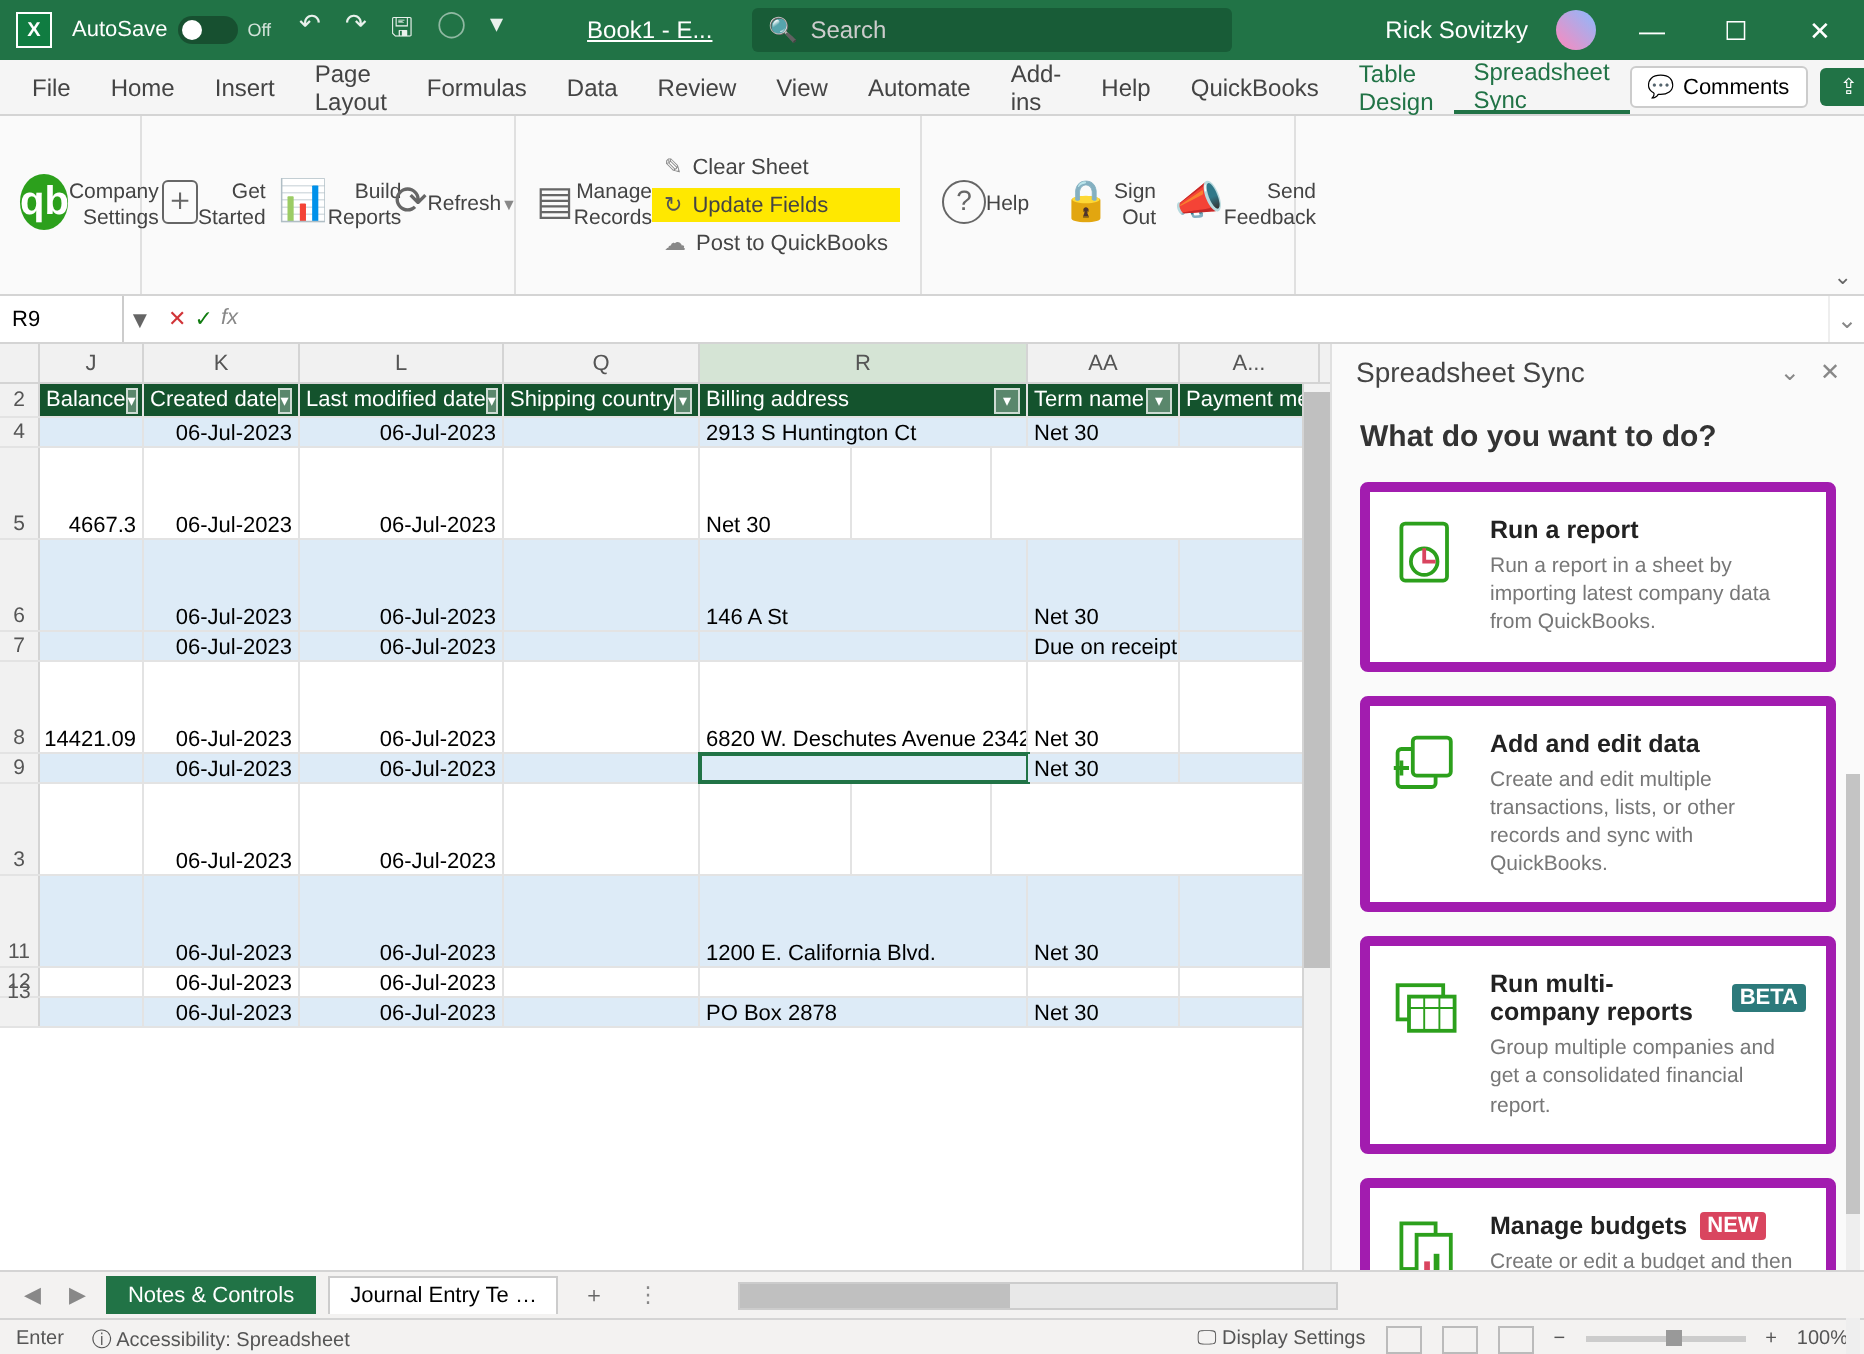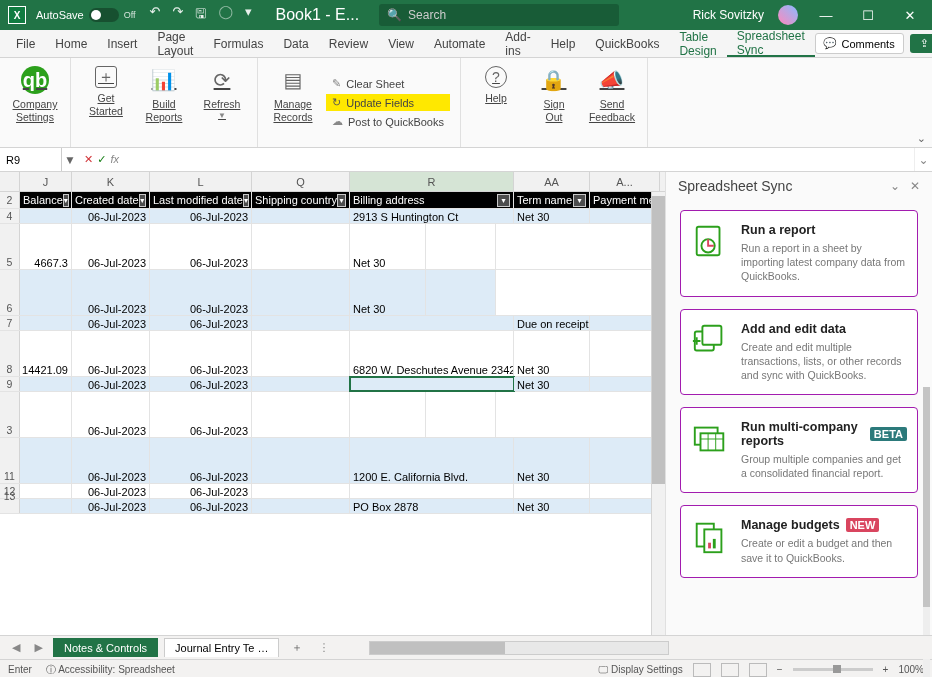--- a/index.html
+++ b/index.html
@@ -6,39 +6,39 @@
 body { width: 932px; height: 677px; overflow: hidden; background: #f3f2f1; font-size: 12px; position: relative; }
 
 
 .titlebar { height: 30px; background: #217346; display: flex; align-items: center; color: white; padding: 0 8px; }
 .app-icon { width: 18px; height: 18px; background: #107c41; border: 1px solid white; margin-right: 10px; display: flex; align-items: center; justify-content: center; font-size: 10px; font-weight: bold; }
 .autosave { display: flex; align-items: center; gap: 5px; font-size: 11px; }
 .toggle { width: 30px; height: 14px; background: rgba(0,0,0,0.3); border-radius: 7px; position: relative; }
 .toggle::after { content: ""; position: absolute; width: 10px; height: 10px; background: white; border-radius: 50%; top: 2px; left: 2px; }
 .qat { display: flex; gap: 12px; margin-left: 14px; }
 .qat-item { opacity: 0.9; cursor: pointer; font-size: 13px; }
-.doc-title { margin-left: 24px; font-size: 16px; }
+.doc-title { margin-left: 42px; font-size: 12px; text-decoration: underline; }
 .searchbox { flex: 1; max-width: 240px; height: 22px; background: #185c37; border-radius: 3px; margin-left: 20px; display: flex; align-items: center; padding: 0 8px; gap: 6px; color: #ccc; font-size: 12px; }
 .titlebar-right { margin-left: auto; display: flex; align-items: center; gap: 14px; font-size: 12px; }
 .avatar { width: 20px; height: 20px; border-radius: 50%; background: linear-gradient(45deg, #f8b, #8bf); }
 .winbtn { width: 28px; text-align: center; font-size: 13px; cursor: pointer; }
 
 
 .ribbon-tabs { height: 28px; background: #f5f5f5; border-bottom: 1px solid #d4d4d4; display: flex; align-items: center; padding-left: 6px; font-size: 12px; }
 .ribbon-tabs .tab { padding: 0 10px; height: 100%; display: flex; align-items: center; cursor: pointer; color: #444; }
 .ribbon-tabs .tab.contextual { color: #217346; }
 .ribbon-tabs .tab.active { color: #217346; border-bottom: 2px solid #217346; }
 .ribbon-right { margin-left: auto; display: flex; gap: 6px; padding-right: 10px; align-items: center; }
 .btn-comments { border: 1px solid #ccc; border-radius: 3px; padding: 3px 8px; font-size: 11px; background: white; display: flex; align-items: center; gap: 4px; cursor: pointer; }
 .btn-share { background: #217346; color: white; border-radius: 3px; padding: 3px 10px; font-size: 11px; display: flex; align-items: center; gap: 4px; cursor: pointer; }
 
 
 .ribbon { height: 90px; background: #fafafa; border-bottom: 1px solid #d4d4d4; display: flex; position: relative; }
 .ribbon-group { display: flex; border-right: 1px solid #e0e0e0; padding: 4px 8px; gap: 4px; }
-.ribbon-btn-lg { display: flex; flex-direction: column; align-items: center; justify-content: flex-start; width: 54px; padding: 4px 2px; font-size: 10.5px; text-align: center; color: #444; cursor: pointer; line-height: 1.2; text-decoration: underline; }
+.ribbon-btn-lg { display: flex; flex-direction: row; align-items: center; justify-content: flex-start; width: 54px; padding: 4px 2px; font-size: 10.5px; text-align: right; color: #444; cursor: pointer; line-height: 1.2; }
 .ribbon-btn-lg .icon { width: 28px; height: 28px; margin-bottom: 4px; display: flex; align-items: center; justify-content: center; font-size: 20px; }
 .qb-icon { background: #2ca01c; border-radius: 50%; color: white; font-weight: bold; font-size: 14px; width: 26px; height: 26px; }
 .ribbon-stack { display: flex; flex-direction: column; gap: 2px; padding: 4px 2px; justify-content: center; }
 .ribbon-btn-sm { display: flex; align-items: center; gap: 5px; font-size: 11px; padding: 2px 6px; cursor: pointer; color: #444; }
 .ribbon-btn-sm.highlight { background: #ffe800; }
 .collapse-ribbon { position: absolute; bottom: 2px; right: 6px; font-size: 11px; cursor: pointer; color: #666; }
 
 
 .formula-bar { height: 24px; display: flex; align-items: center; border-bottom: 1px solid #d4d4d4; background: white; }
 .namebox { width: 62px; padding: 0 6px; font-size: 11px; border-right: 1px solid #ccc; height: 100%; display: flex; align-items: center; }
@@ -60,21 +60,21 @@
 .col-header.active { background: #d5e4d5; }
 
 
 .grid { overflow: hidden; flex: 1; background: white; position: relative; }
 .row { display: flex; border-bottom: 1px solid #e3e3e3; position: relative; }
 .row-header { width: 20px; background: #f1f1f1; border-right: 1px solid #d4d4d4; text-align: center; font-size: 10.5px; color: #555; display: flex; align-items: center; justify-content: center; cursor: pointer; }
 .cell { border-right: 1px solid #e3e3e3; font-size: 11px; padding: 0 3px; display: flex; align-items: center; overflow: hidden; white-space: nowrap; }
 .cell.num { justify-content: flex-end; }
 
 
-.table-header .cell { background: #000000; color: white; font-size: 11px; }
+.table-header .cell { background: #14532d; color: white; font-size: 11px; }
 .table-header .cell .filter { margin-left: auto; width: 13px; height: 13px; background: rgba(255,255,255,0.3); border: 1px solid rgba(255,255,255,0.7); font-size: 8px; display: flex; align-items: center; justify-content: center; cursor: pointer; }
 
 .banded { background: #ddebf7; }
 .active-cell { outline: 2px solid #217346; outline-offset: -1px; }
 
 
 .sheet-tabs { height: 24px; display: flex; align-items: center; background: #f3f2f1; border-top: 1px solid #d4d4d4; padding: 0 8px; gap: 6px; font-size: 11px; position: relative; }
 .nav-arrow { color: #888; cursor: pointer; padding: 0 4px; }
 .sheet-tab { padding: 3px 10px; border: 1px solid #ccc; border-bottom: none; background: white; cursor: pointer; }
 .sheet-tab.active { background: #217346; color: white; border-color: #217346; }
@@ -87,21 +87,21 @@
 .statusbar .right { margin-left: auto; display: flex; align-items: center; gap: 10px; }
 .view-btn { width: 18px; height: 14px; border: 1px solid #bbb; cursor: pointer; }
 .zoom-slider { width: 80px; height: 3px; background: #ccc; position: relative; }
 .zoom-slider::after { content: ""; position: absolute; left: 50%; top: -3px; width: 8px; height: 8px; background: #999; }
 
 
 .pane-header { display: flex; align-items: center; padding: 6px 12px; font-size: 14px; color: #444; }
 .pane-header .ctrls { margin-left: auto; display: flex; gap: 10px; color: #888; cursor: pointer; font-size: 12px; }
 .pane-body { padding: 10px 14px; overflow-y: auto; }
 .pane-title { font-size: 15px; font-weight: 600; margin-bottom: 14px; color: #333; }
-.card { border: 1px solid #a21caf; border-radius: 4px; padding: 12px 10px; display: flex; gap: 12px; margin-bottom: 12px; cursor: pointer; background: white; }
+.card { border: 5px solid #a21caf; border-radius: 4px; padding: 12px 10px; display: flex; gap: 12px; margin-bottom: 12px; cursor: pointer; background: white; }
 .card-icon { width: 38px; height: 38px; flex-shrink: 0; }
 .card-body { flex: 1; }
 .card-title { font-size: 12.5px; font-weight: 600; color: #222; margin-bottom: 4px; display: flex; align-items: center; gap: 6px; }
 .badge { font-size: 11px; padding: 1px 4px; border-radius: 2px; color: white; }
 .badge-beta { background: #2c7a7b; }
 .badge-new { background: #d9455f; }
 .card-desc { font-size: 10.5px; color: #777; line-height: 1.35; }
 .pane-scroll { position: absolute; right: 2px; top: 215px; width: 7px; height: 300px; background: #eee; }
 .pane-scroll-thumb { width: 100%; height: 220px; background: #c4c4c4; }
 
@@ -288,20 +288,21 @@
     <div class="cell w-q "></div>
     <div class="cell w-aa " style="align-items:flex-end">Net 30</div>
     <div class="cell w-ab "></div>
   </div>
         <div class="row" style="height:46px">
     <div class="row-header" style="align-items:flex-end;padding-bottom:1px">6</div>
     <div class="cell w-j num banded" style="align-items:flex-end"></div>
     <div class="cell w-k num banded" style="align-items:flex-end">06-Jul-2023</div>
     <div class="cell w-l num banded" style="align-items:flex-end">06-Jul-2023</div>
     <div class="cell w-q banded"></div>
+    <div class="cell w-r banded " style="align-items:flex-end">146 A St</div>
     <div class="cell w-aa banded" style="align-items:flex-end">Net 30</div>
     <div class="cell w-ab banded"></div>
   </div>
         <div class="row" style="height:15px">
     <div class="row-header" style="align-items:flex-end;padding-bottom:1px">7</div>
     <div class="cell w-j num banded" style="align-items:flex-end"></div>
     <div class="cell w-k num banded" style="align-items:flex-end">06-Jul-2023</div>
     <div class="cell w-l num banded" style="align-items:flex-end">06-Jul-2023</div>
     <div class="cell w-q banded"></div>
     <div class="cell w-r banded " style="align-items:flex-end"></div>
@@ -375,20 +376,21 @@
 
   <div class="pane" style="position:relative">
     <div class="pane-header">
       <span>Spreadsheet Sync</span>
       <div class="ctrls">
         <span>⌄</span>
         <span>✕</span>
       </div>
     </div>
     <div class="pane-body">
+      <div class="pane-title">What do you want to do?</div>
       <div id="cards">
           <div class="card">
     <div class="card-icon"><svg viewBox="0 0 40 40">
                 <rect x="6" y="4" width="24" height="30" fill="none" stroke="#2ca01c" stroke-width="2" rx="2"></rect>
                 <circle cx="18" cy="24" r="7" fill="none" stroke="#2ca01c" stroke-width="2"></circle>
                 <path d="M18 17 L18 24 L24 24" stroke="#d9455f" stroke-width="2" fill="none"></path>
               </svg></div>
     <div class="card-body">
       <div class="card-title">Run a report</div>
       <div class="card-desc">Run a report in a sheet by importing latest company data from QuickBooks.</div>

